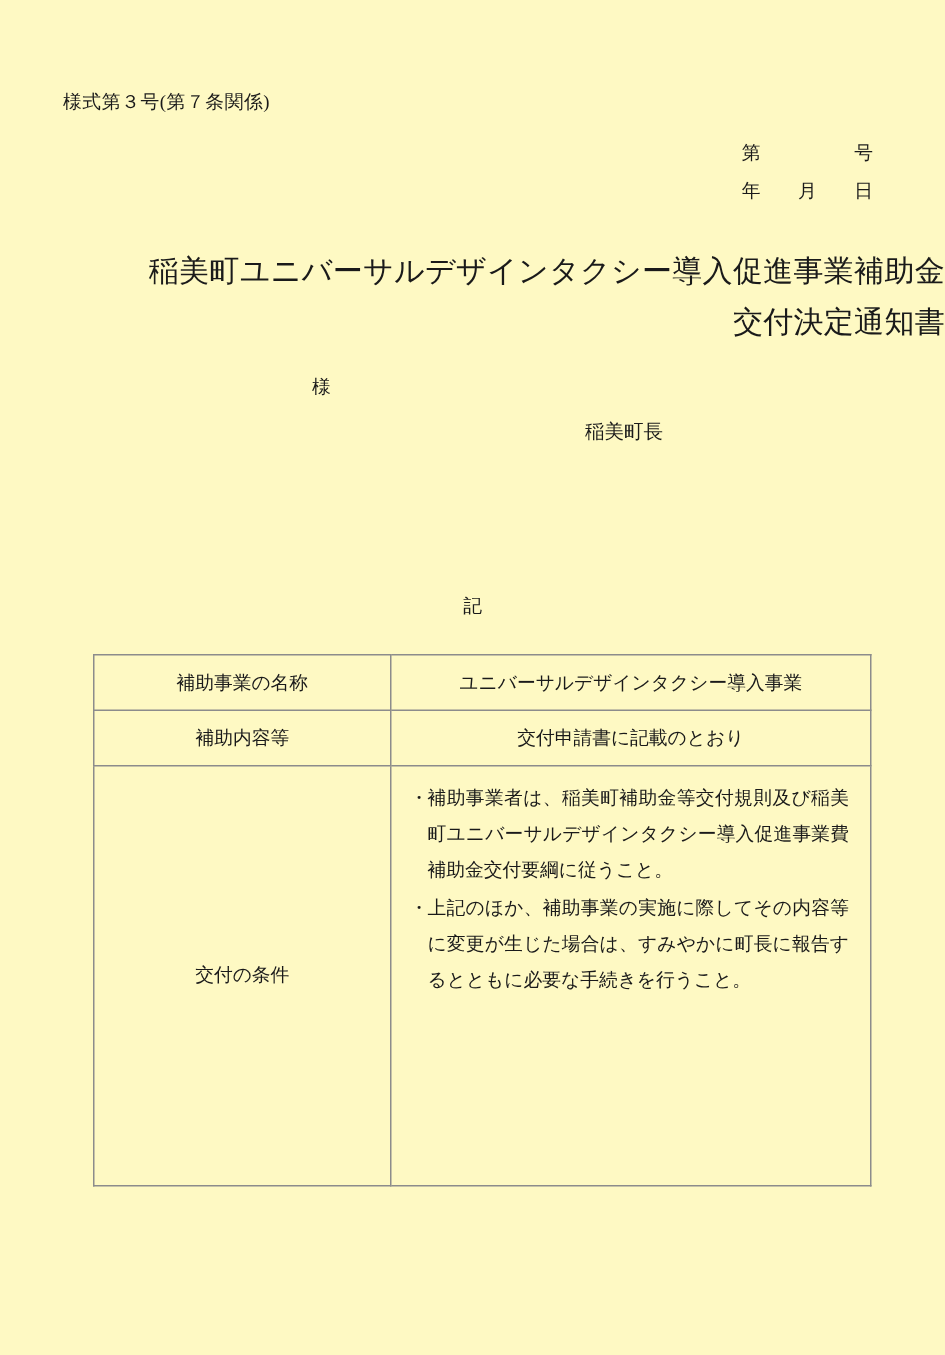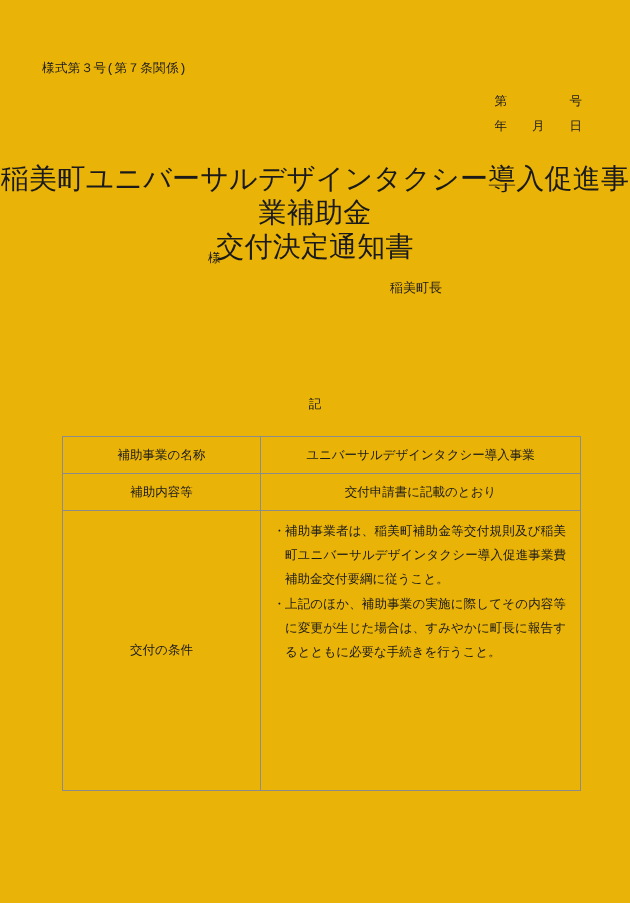--- a/index.html
+++ b/index.html
@@ -11,23 +11,22 @@
     height: 903px;
     background: #ffffff;
     font-family: "Liberation Serif", "DejaVu Serif", serif;
     color: #1a1a1a;
     -webkit-font-smoothing: antialiased;
   }
   .page {
     position: relative;
     width: 630px;
     height: 903px;
-    background: #eab308;
+    background: #fef9c3;
     overflow: hidden;
-    font-family: Liberation Mono, monospace;
   }
 
   
   .form-no {
     position: absolute;
     left: 42px;
     top: 60px;
     font-size: 12.5px;
     letter-spacing: 0.4px;
     white-space: nowrap;
@@ -43,22 +42,22 @@
   .doc-meta .line {
     white-space: pre;
   }
 
   
   .title {
     position: absolute;
     left: 0;
     top: 164px;
     width: 630px;
-    text-align: center;
-    font-size: 28px;
+    text-align: right;
+    font-size: 20px;
     line-height: 34px;
     letter-spacing: 0.2px;
   }
   .title .l2 {
     display: block;
   }
 
   
   .addressee {
     position: absolute;

